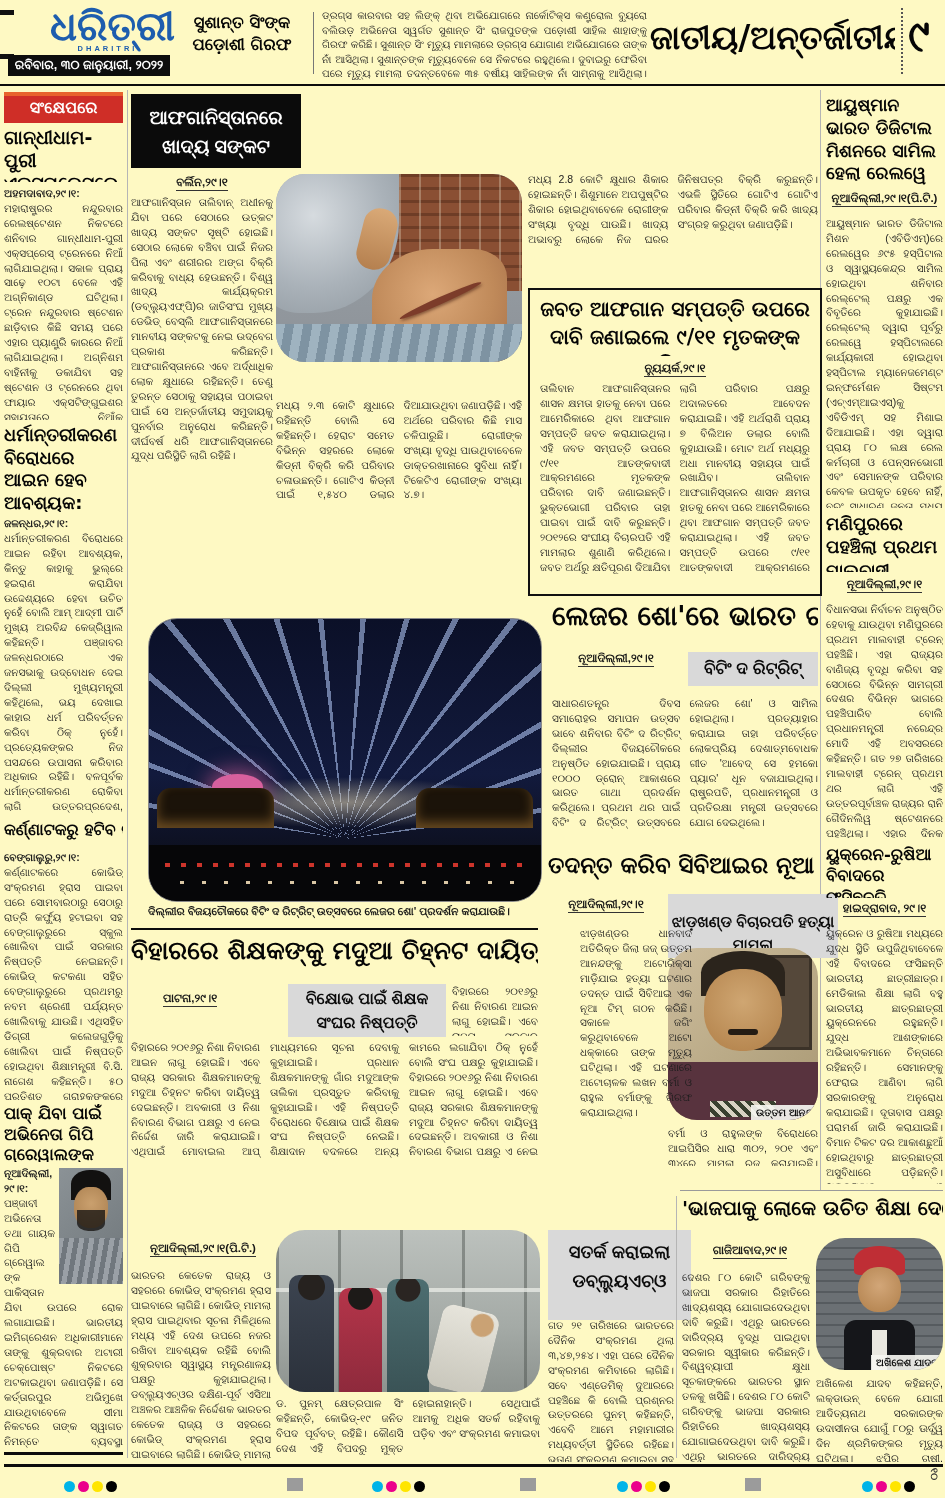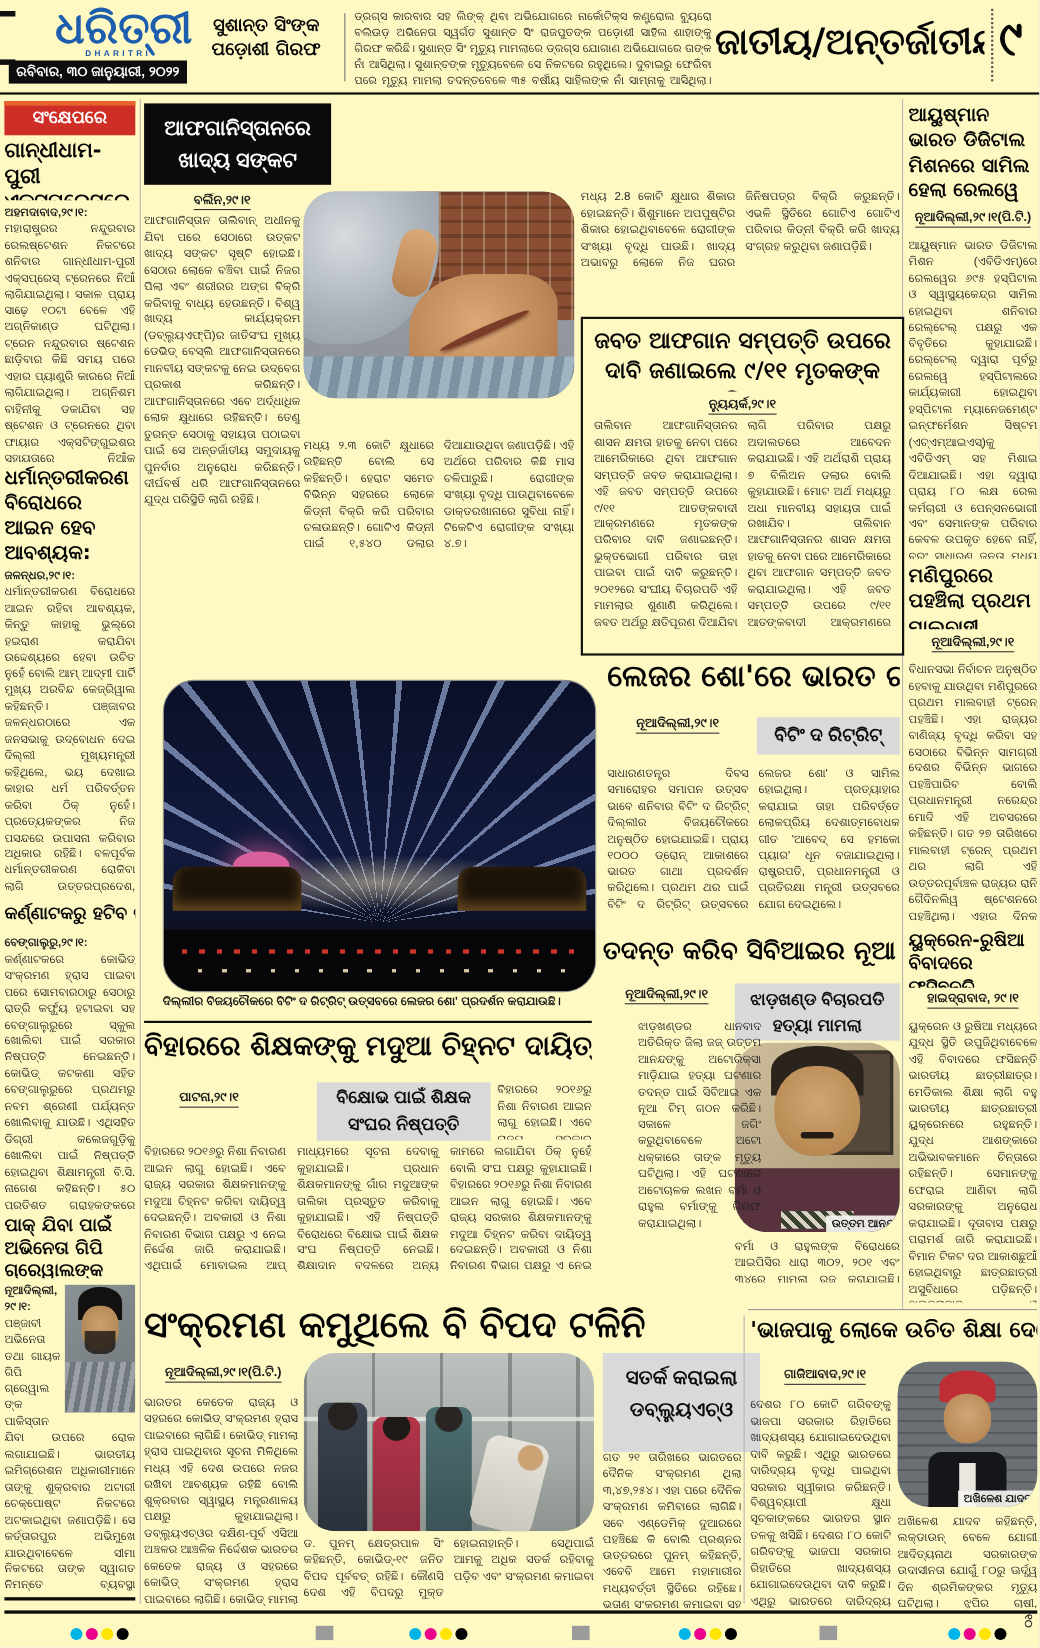--- a/index.html
+++ b/index.html
@@ -191,35 +191,34 @@
 
   <div class="abs hrule" style="left:131px;top:928px;width:407px;height:2px;"></div>
   <div class="abs hl nowrap" style="left:131px;top:936px;width:407px;height:40px;font-size:25px;">ବିହାରରେ ଶିକ୍ଷକଙ୍କୁ ମଦୁଆ ଚିହ୍ନଟ ଦାୟିତ୍ୱ</div>
   <span class="abs dl" style="left:135px;top:992px;width:110px;"><b>ପାଟନା,୨୯।୧</b></span>
   <div class="abs grybox" style="left:288px;top:984px;width:158px;height:50px;font-size:16px;line-height:1.5;padding-top:3px;">ବିକ୍ଷୋଭ ପାଇଁ ଶିକ୍ଷକ ସଂଘର ନିଷ୍ପତ୍ତି</div>
   <div class="abs bt" style="left:452px;top:984px;width:86px;height:52px;">ବିହାରରେ ୨୦୧୬ରୁ ନିଶା ନିବାରଣ ଆଇନ ଲାଗୁ ହୋଇଛି। ଏବେ ରାଜ୍ୟ ସରକାର ଶିକ୍ଷକମାନଙ୍କୁ ମଦୁଆ ଚିହ୍ନଟ କରିବା ଦାୟିତ୍ୱ ଦେଇଛନ୍ତି। ଅବକାରୀ ଓ ନିଶା ନିବାରଣ ବିଭାଗ ପକ୍ଷରୁ ଏ ନେଇ ନିର୍ଦ୍ଦେଶ ଜାରି କରାଯାଇଛି। ଏଥିପାଇଁ ମୋବାଇଲ ଆପ୍ ମାଧ୍ୟମରେ ସୂଚନା ଦେବାକୁ କୁହାଯାଇଛି। ପ୍ରଧାନ ଶିକ୍ଷକମାନଙ୍କୁ ଗାଁର ମଦୁଆଙ୍କ ତାଲିକା ପ୍ରସ୍ତୁତ କରିବାକୁ କୁହାଯାଇଛି। ଏହି ନିଷ୍ପତ୍ତି ବିରୋଧରେ ବିକ୍ଷୋଭ ପାଇଁ ଶିକ୍ଷକ ସଂଘ ନିଷ୍ପତ୍ତି ନେଇଛି। ଶିକ୍ଷାଦାନ ବଦଳରେ ଅନ୍ୟ କାମରେ ଲଗାଯିବା ଠିକ୍ ନୁହେଁ ବୋଲି ସଂଘ ପକ୍ଷରୁ କୁହାଯାଇଛି।</div>
   <div class="abs bt c3" style="left:131px;top:1040px;width:407px;height:134px;">ବିହାରରେ ୨୦୧୬ରୁ ନିଶା ନିବାରଣ ଆଇନ ଲାଗୁ ହୋଇଛି। ଏବେ ରାଜ୍ୟ ସରକାର ଶିକ୍ଷକମାନଙ୍କୁ ମଦୁଆ ଚିହ୍ନଟ କରିବା ଦାୟିତ୍ୱ ଦେଇଛନ୍ତି। ଅବକାରୀ ଓ ନିଶା ନିବାରଣ ବିଭାଗ ପକ୍ଷରୁ ଏ ନେଇ ନିର୍ଦ୍ଦେଶ ଜାରି କରାଯାଇଛି। ଏଥିପାଇଁ ମୋବାଇଲ ଆପ୍ ମାଧ୍ୟମରେ ସୂଚନା ଦେବାକୁ କୁହାଯାଇଛି। ପ୍ରଧାନ ଶିକ୍ଷକମାନଙ୍କୁ ଗାଁର ମଦୁଆଙ୍କ ତାଲିକା ପ୍ରସ୍ତୁତ କରିବାକୁ କୁହାଯାଇଛି। ଏହି ନିଷ୍ପତ୍ତି ବିରୋଧରେ ବିକ୍ଷୋଭ ପାଇଁ ଶିକ୍ଷକ ସଂଘ ନିଷ୍ପତ୍ତି ନେଇଛି। ଶିକ୍ଷାଦାନ ବଦଳରେ ଅନ୍ୟ କାମରେ ଲଗାଯିବା ଠିକ୍ ନୁହେଁ ବୋଲି ସଂଘ ପକ୍ଷରୁ କୁହାଯାଇଛି। ବିହାରରେ ୨୦୧୬ରୁ ନିଶା ନିବାରଣ ଆଇନ ଲାଗୁ ହୋଇଛି। ଏବେ ରାଜ୍ୟ ସରକାର ଶିକ୍ଷକମାନଙ୍କୁ ମଦୁଆ ଚିହ୍ନଟ କରିବା ଦାୟିତ୍ୱ ଦେଇଛନ୍ତି। ଅବକାରୀ ଓ ନିଶା ନିବାରଣ ବିଭାଗ ପକ୍ଷରୁ ଏ ନେଇ ନିର୍ଦ୍ଦେଶ ଜାରି କରାଯାଇଛି। ଏଥିପାଇଁ ମୋବାଇଲ ଆପ୍ ମାଧ୍ୟମରେ ସୂଚନା ଦେବାକୁ କୁହାଯାଇଛି। ପ୍ରଧାନ ଶିକ୍ଷକମାନଙ୍କୁ ଗାଁର ମଦୁଆଙ୍କ ତାଲିକା ପ୍ରସ୍ତୁତ କରିବାକୁ କୁହାଯାଇଛି। ଏହି ନିଷ୍ପତ୍ତି ବିରୋଧରେ ବିକ୍ଷୋଭ ପାଇଁ ଶିକ୍ଷକ ସଂଘ ନିଷ୍ପତ୍ତି ନେଇଛି। ଶିକ୍ଷାଦାନ ବଦଳରେ ଅନ୍ୟ କାମରେ ଲଗାଯିବା ଠିକ୍ ନୁହେଁ ବୋଲି ସଂଘ ପକ୍ଷରୁ କୁହାଯାଇଛି।</div>
 
   <div class="abs hl nowrap" style="left:548px;top:852px;width:270px;height:36px;font-size:23px;">ତଦନ୍ତ କରିବ ସିବିଆଇର ନୂଆ ଟିମ୍</div>
   <span class="abs dl" style="left:550px;top:898px;width:112px;"><b>ନୂଆଦିଲ୍ଲୀ,୨୯।୧</b></span>
-  <div class="abs grybox" style="left:668px;top:894px;width:150px;height:48px;font-size:15.5px;line-height:1.5;padding-top:4px;">ଝାଡ଼ଖଣ୍ଡ ବିଚାରପତି ହତ୍ୟା ମାମଲା</div>
+  <div class="abs grybox" style="left:668px;top:894px;width:170px;height:48px;font-size:15.5px;line-height:1.5;padding-top:16px;">ଝାଡ଼ଖଣ୍ଡ ବିଚାରପତି ହତ୍ୟା ମାମଲା</div>
   <div class="photo ph-judge" style="left:668px;top:948px;width:150px;height:172px;">
     <div class="art"></div>
     <div class="hair"></div>
     <div class="face"></div>
     <div class="stache"></div>
     <div class="coat">
         <div class="check" style="position:absolute;"></div>
       </div>
     <div class="plabel">ଉତ୍ତମ ଆନନ୍ଦ</div>
   </div>
   <div class="abs bt" style="left:580px;top:926px;width:112px;height:238px;">ଝାଡ଼ଖଣ୍ଡର ଧାନବାଦ ଅତିରିକ୍ତ ଜିଲା ଜଜ୍ ଉତ୍ତମ ଆନନ୍ଦଙ୍କୁ ଅଟୋରିକ୍ସା ମାଡ଼ିଯାଇ ହତ୍ୟା ଘଟଣାର ତଦନ୍ତ ପାଇଁ ସିବିଆଇ ଏକ ନୂଆ ଟିମ୍ ଗଠନ କରିଛି। ସକାଳେ ଜଗିଂ କରୁଥିବାବେଳେ ଅଟୋ ଧକ୍କାରେ ତାଙ୍କ ମୃତ୍ୟୁ ଘଟିଥିଲା। ଏହି ଘଟଣାରେ ଅଟୋଚାଳକ ଲଖନ ବର୍ମା ଓ ରାହୁଲ ବର୍ମାଙ୍କୁ ଗିରଫ କରାଯାଇଥିଲା।</div>
   <div class="abs bt" style="left:668px;top:1126px;width:150px;height:40px;">ବର୍ମା ଓ ରାହୁଲଙ୍କ ବିରୋଧରେ ଆଇପିସିର ଧାରା ୩୦୨, ୨୦୧ ଏବଂ ୩୪ରେ ମାମଲା ରୁଜୁ କରାଯାଇଛି। ସିବିଆଇର ନୂଆ ତଦନ୍ତକାରୀ ଟିମ୍ ଶୀଘ୍ର ତଦନ୍ତ ରିପୋର୍ଟ ଦାଖଲ କରିବ।</div>
 
-  <div class="abs hl nowrap" style="left:131px;top:1184px;width:545px;height:48px;font-size:33px;">ସଂକ୍ରମଣ କମୁଥିଲେ ବି ବିପଦ ଟଳିନି</div>
   <span class="abs dl" style="left:135px;top:1242px;width:136px;"><b>ନୂଆଦିଲ୍ଲୀ,୨୯।୧(ପି.ଟି.)</b></span>
   <div class="photo ph-covid" style="left:276px;top:1230px;width:264px;height:162px;">
     <div class="rail"></div>
     <div class="fig f1"></div>
     <div class="fig f2"></div>
     <div class="fig f3"></div>
     <div class="fig f4"></div>
   </div>
   <div class="abs grybox" style="left:548px;top:1230px;width:143px;height:82px;font-size:18px;line-height:1.6;padding-top:8px;">ସତର୍କ କରାଇଲା ଡବ୍ଲ୍ୟୁଏଚ୍‌ଓ</div>
   <div class="abs bt" style="left:131px;top:1268px;width:140px;height:194px;">ଭାରତର କେତେକ ରାଜ୍ୟ ଓ ସହରରେ କୋଭିଡ୍ ସଂକ୍ରମଣ ହ୍ରାସ ପାଇବାରେ ଲାଗିଛି। କୋଭିଡ୍ ମାମଲା ହ୍ରାସ ପାଇଥିବାର ସୂଚନା ମିଳିଥିଲେ ମଧ୍ୟ ଏହି ଦେଶ ଉପରେ ନଜର ରଖିବା ଆବଶ୍ୟକ ରହିଛି ବୋଲି ଶୁକ୍ରବାର ସ୍ୱାସ୍ଥ୍ୟ ମନ୍ତ୍ରଣାଳୟ ପକ୍ଷରୁ କୁହାଯାଇଥିଲା। ଡବ୍ଲ୍ୟୁଏଚ୍‌ଓର ଦକ୍ଷିଣ-ପୂର୍ବ ଏସିଆ ଅଞ୍ଚଳର ଆଞ୍ଚଳିକ ନିର୍ଦ୍ଦେଶକ ଭାରତର କେତେକ ରାଜ୍ୟ ଓ ସହରରେ କୋଭିଡ୍ ସଂକ୍ରମଣ ହ୍ରାସ ପାଇବାରେ ଲାଗିଛି। କୋଭିଡ୍ ମାମଲା ହ୍ରାସ ପାଇଥିବାର ସୂଚନା ମିଳିଥିଲେ ମଧ୍ୟ ଏହି ଦେଶ ଉପରେ ନଜର ରଖିବା ଆବଶ୍ୟକ ରହିଛି ବୋଲି ଶୁକ୍ରବାର ସ୍ୱାସ୍ଥ୍ୟ ମନ୍ତ୍ରଣାଳୟ ପକ୍ଷରୁ କୁହାଯାଇଥିଲା। ଡବ୍ଲ୍ୟୁଏଚ୍‌ଓର ଦକ୍ଷିଣ-ପୂର୍ବ ଏସିଆ ଅଞ୍ଚଳର ଆଞ୍ଚଳିକ ନିର୍ଦ୍ଦେଶକ</div>

